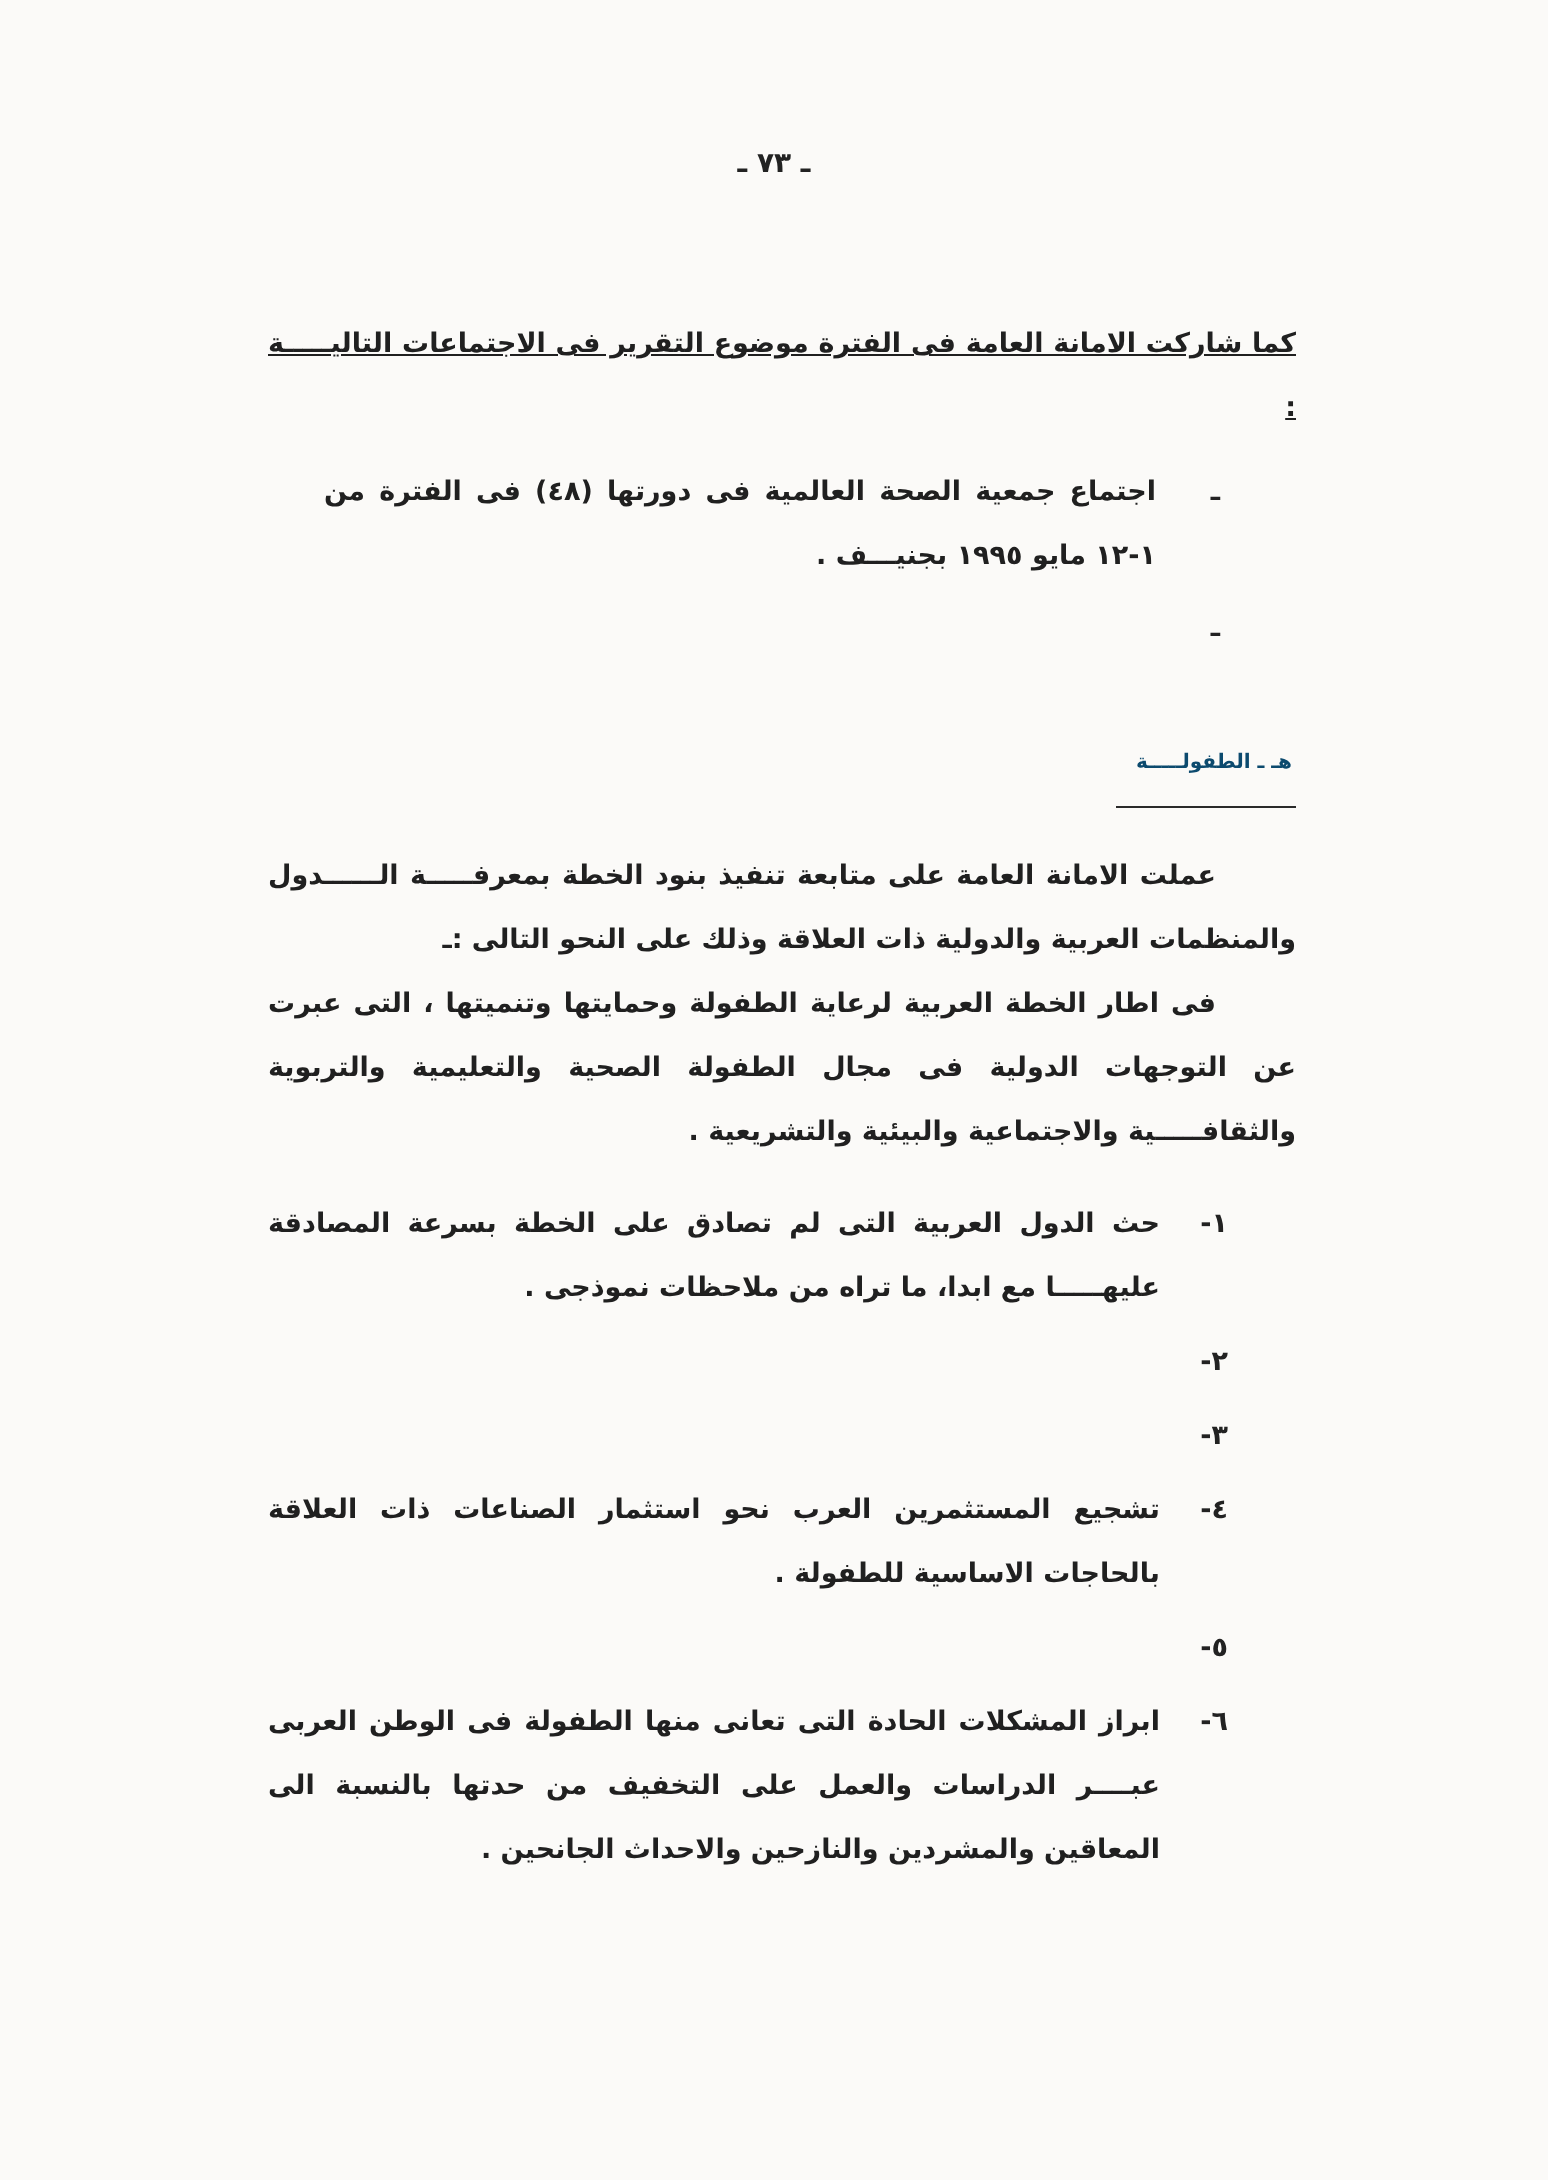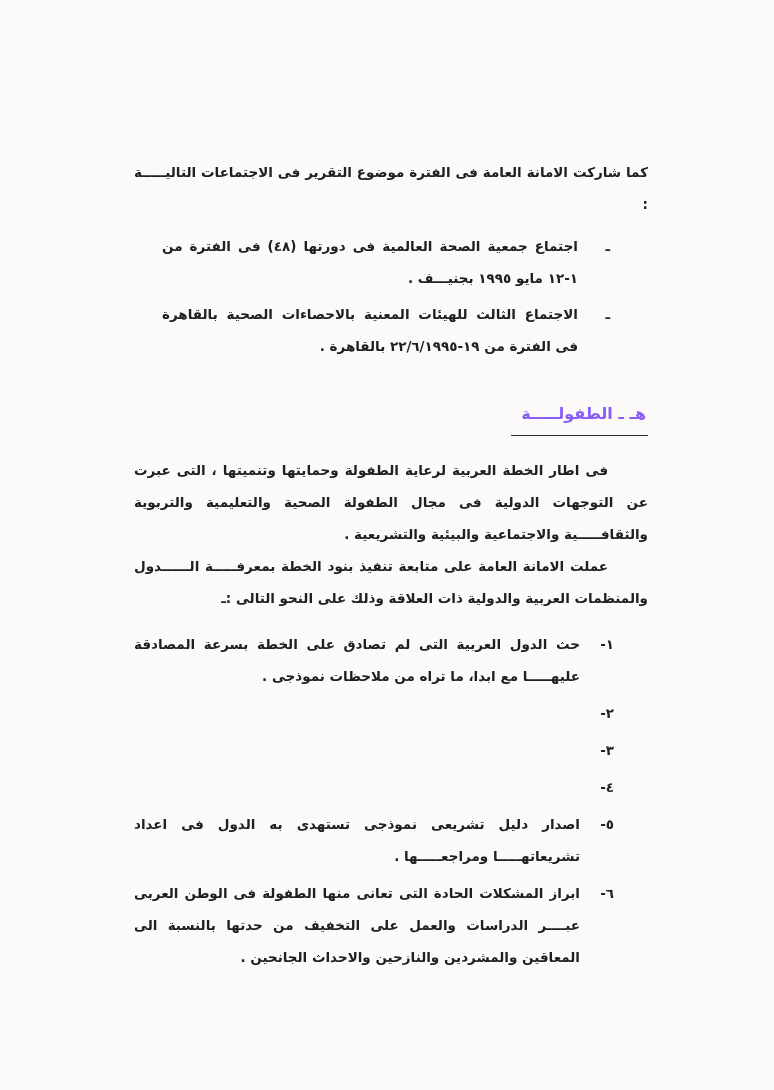--- a/index.html
+++ b/index.html
@@ -39,47 +39,48 @@
     width: 514px;
     font-size: 13.5px;
     font-weight: bold;
     line-height: 32px;
     color: #202020;
     direction: rtl;
   }
   .intro {
     margin: 0 0 10px 0;
     text-align: justify;
+    text-decoration: underline;
   }
   .meetings { margin: 0; }
   .m-item {
     display: flex;
     align-items: flex-start;
     margin-bottom: 4px;
   }
   .m-dash {
     flex: 0 0 70px;
     box-sizing: border-box;
     padding-right: 38px;
     color: #222;
   }
   .m-text {
     flex: 1;
     text-align: justify;
     margin-left: 28px;
   }
   .heading {
     margin: 36px 0 18px 0;
-    font-size: 16px;
+    font-size: 10px;
     font-weight: bold;
     width: fit-content;
     white-space: nowrap;
     padding: 0 2px 5px 10px;
     border-bottom: 1.5px solid #2a2a2a;
-    color: #8b5cf6;
+    color: #0c4a6e;
   }
   .para {
     margin: 0;
     text-align: justify;
     text-indent: 40px;
   }
   .para + .para { margin-top: 0; }
   .numlist { margin-top: 14px; }
   .n-item {
     display: flex;
@@ -96,63 +97,63 @@
   .n-text {
     flex: 1;
     text-align: justify;
   }
 </style>
 </head>
 <body>
 
 <div class="page">
 
+  <div class="pagenum">ـ ٧٣ ـ</div>
 
   <div class="content">
 
     <p class="intro">كما شاركت الامانة العامة فى الفترة موضوع التقرير فى الاجتماعات التاليـــــة :</p>
 
     <div class="meetings">
       <div class="m-item">
         <span class="m-dash">ـ</span>
         <span class="m-text">اجتماع جمعية الصحة العالمية فى دورتها (٤٨) فى الفترة من ١-١٢ مايو ١٩٩٥ بجنيـــف .</span>
       </div>
       <div class="m-item">
         <span class="m-dash">ـ</span>
-        <span class="m-text">الاجتماع الثالث للهيئات المعنية بالاحصاءات الصحية بالقاهرة فى الفترة من ١٩-٢٢/٦/١٩٩٥ بالقاهرة .</span>
       </div>
     </div>
 
     <h3 class="heading">هـ ـ الطفولـــــة</h3>
 
+    <p class="para">عملت الامانة العامة على متابعة تنفيذ بنود الخطة بمعرفـــــة الــــــدول والمنظمات العربية والدولية ذات العلاقة وذلك على النحو التالى :ـ</p>
     <p class="para">فى اطار الخطة العربية لرعاية الطفولة وحمايتها وتنميتها ، التى عبرت عن التوجهات الدولية فى مجال الطفولة الصحية والتعليمية والتربوية والثقافـــــية والاجتماعية والبيئية والتشريعية .</p>
-    <p class="para">عملت الامانة العامة على متابعة تنفيذ بنود الخطة بمعرفـــــة الــــــدول والمنظمات العربية والدولية ذات العلاقة وذلك على النحو التالى :ـ</p>
 
     <div class="numlist">
 
       <div class="n-item">
         <span class="n-num">١-</span>
         <span class="n-text">حث الدول العربية التى لم تصادق على الخطة بسرعة المصادقة عليهـــــا مع ابدا، ما تراه من ملاحظات نموذجى .</span>
       </div>
 
       <div class="n-item">
         <span class="n-num">٢-</span>
       </div>
 
       <div class="n-item">
         <span class="n-num">٣-</span>
       </div>
 
       <div class="n-item">
         <span class="n-num">٤-</span>
+        <span class="n-text">تشجيع المستثمرين العرب نحو استثمار الصناعات ذات العلاقة بالحاجات الاساسية للطفولة .</span>
       </div>
 
       <div class="n-item">
         <span class="n-num">٥-</span>
-        <span class="n-text">اصدار دليل تشريعى نموذجى تستهدى به الدول فى اعداد تشريعاتهـــــا ومراجعـــــها .</span>
       </div>
 
       <div class="n-item">
         <span class="n-num">٦-</span>
         <span class="n-text">ابراز المشكلات الحادة التى تعانى منها الطفولة فى الوطن العربى عبــــر الدراسات والعمل على التخفيف من حدتها بالنسبة الى المعاقين والمشردين والنازحين والاحداث الجانحين .</span>
       </div>
 
     </div>
 
   </div>

